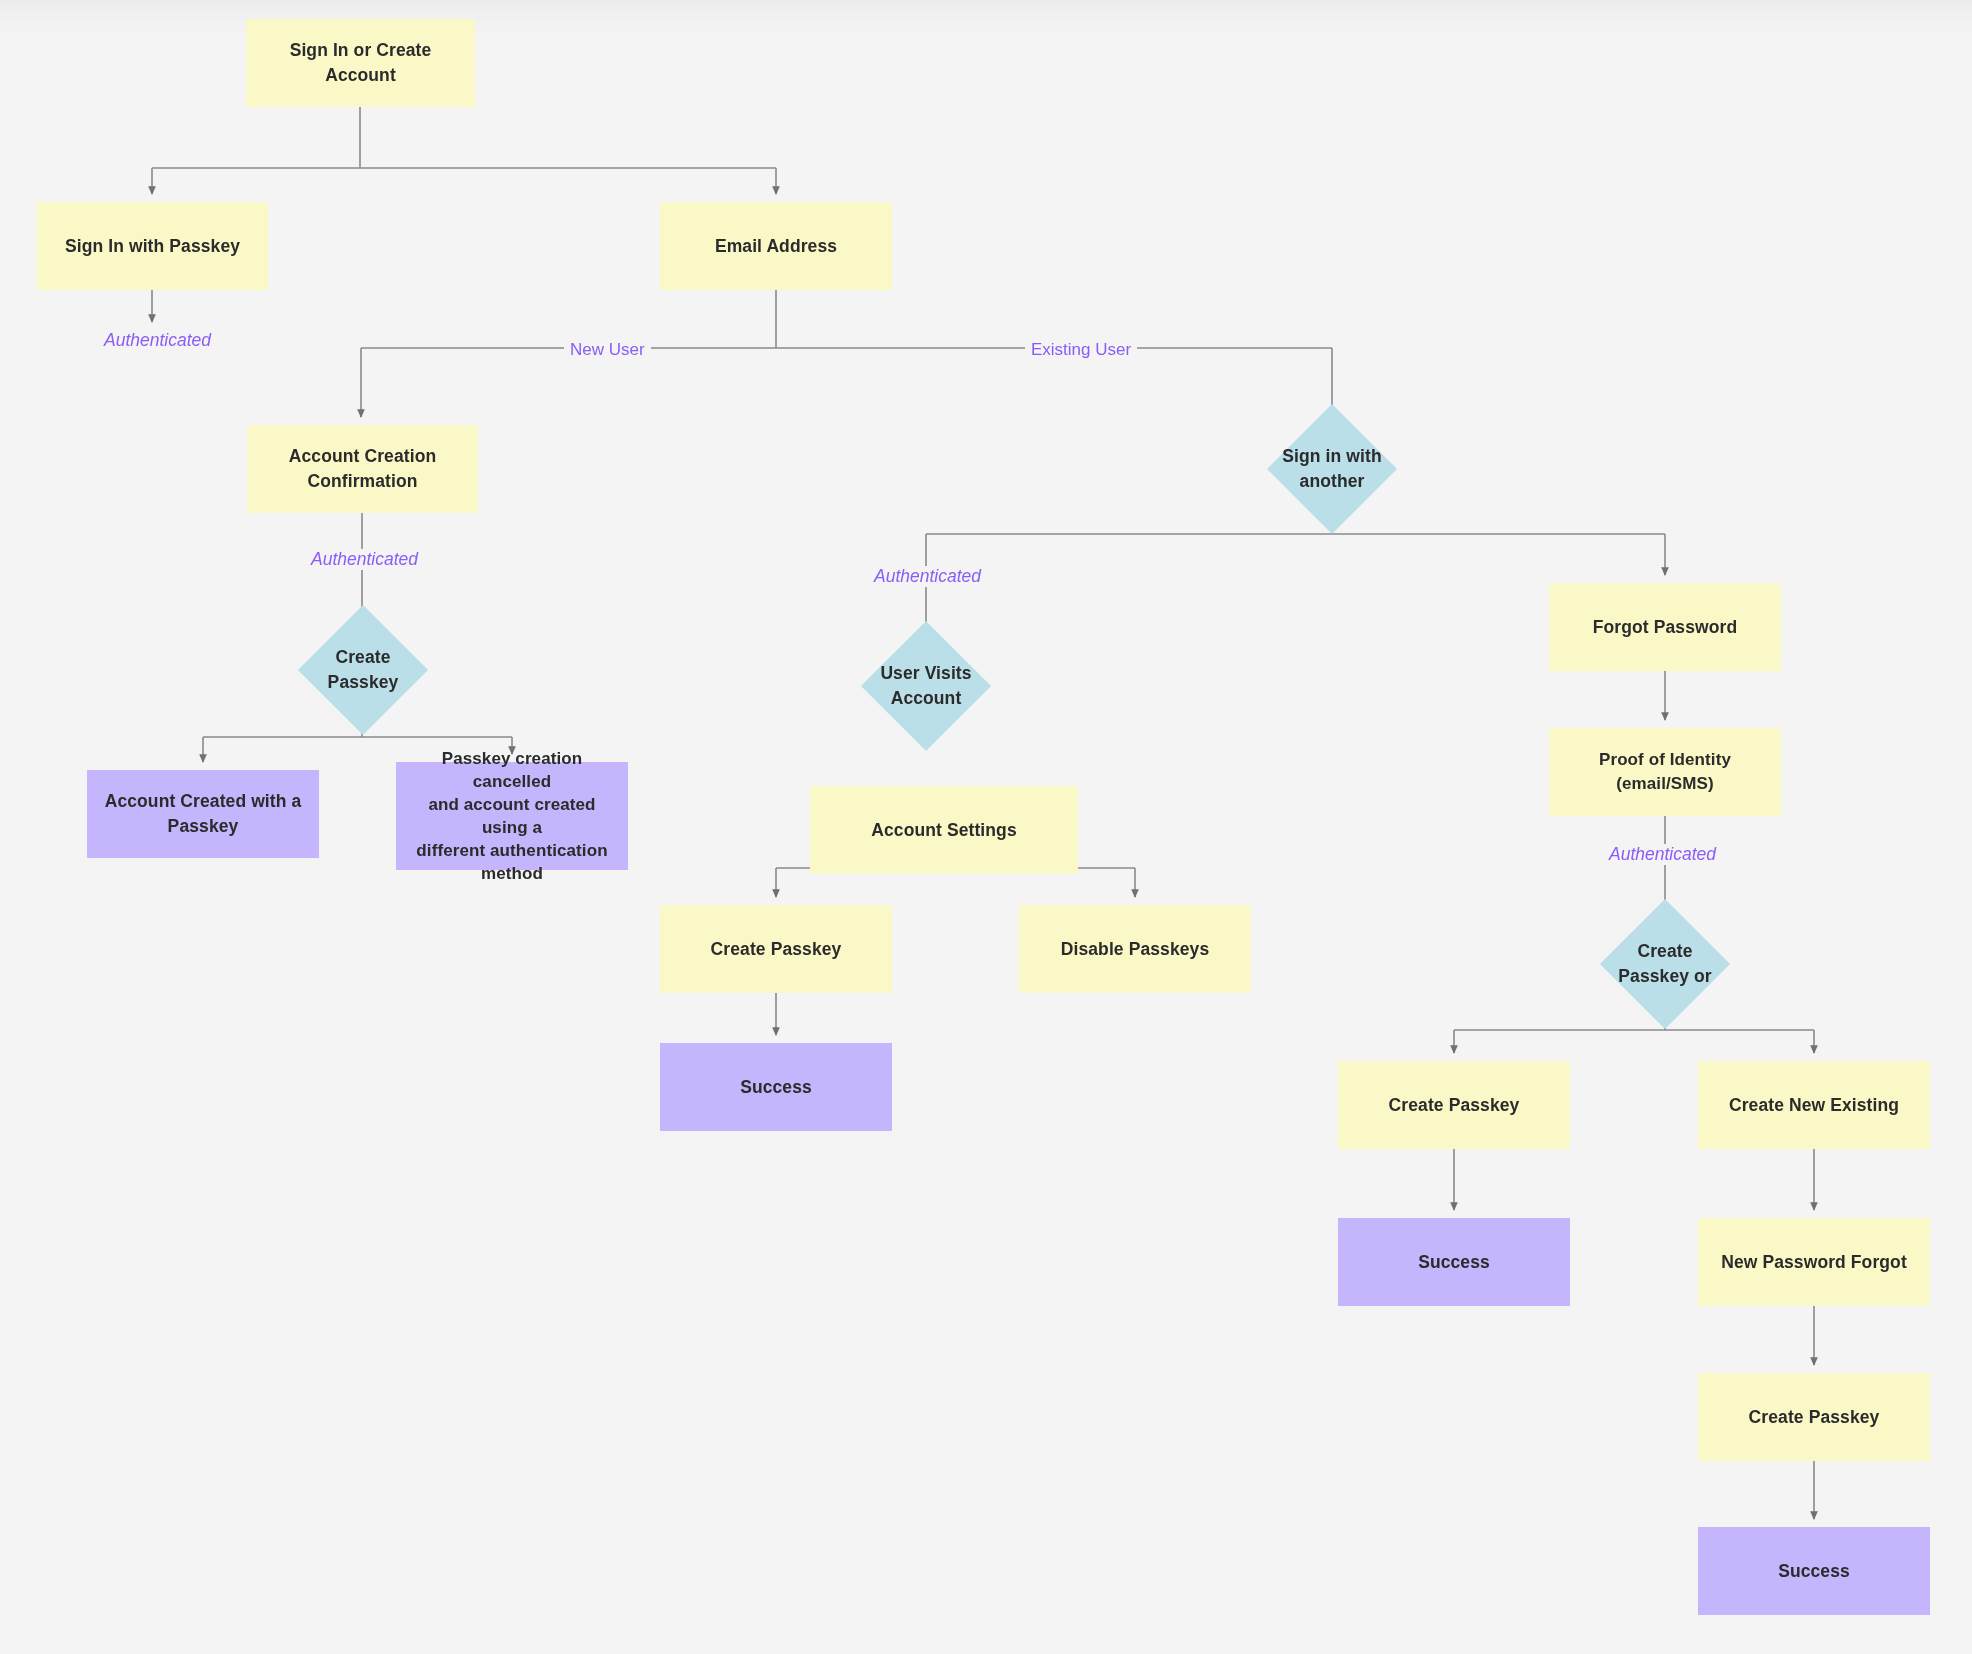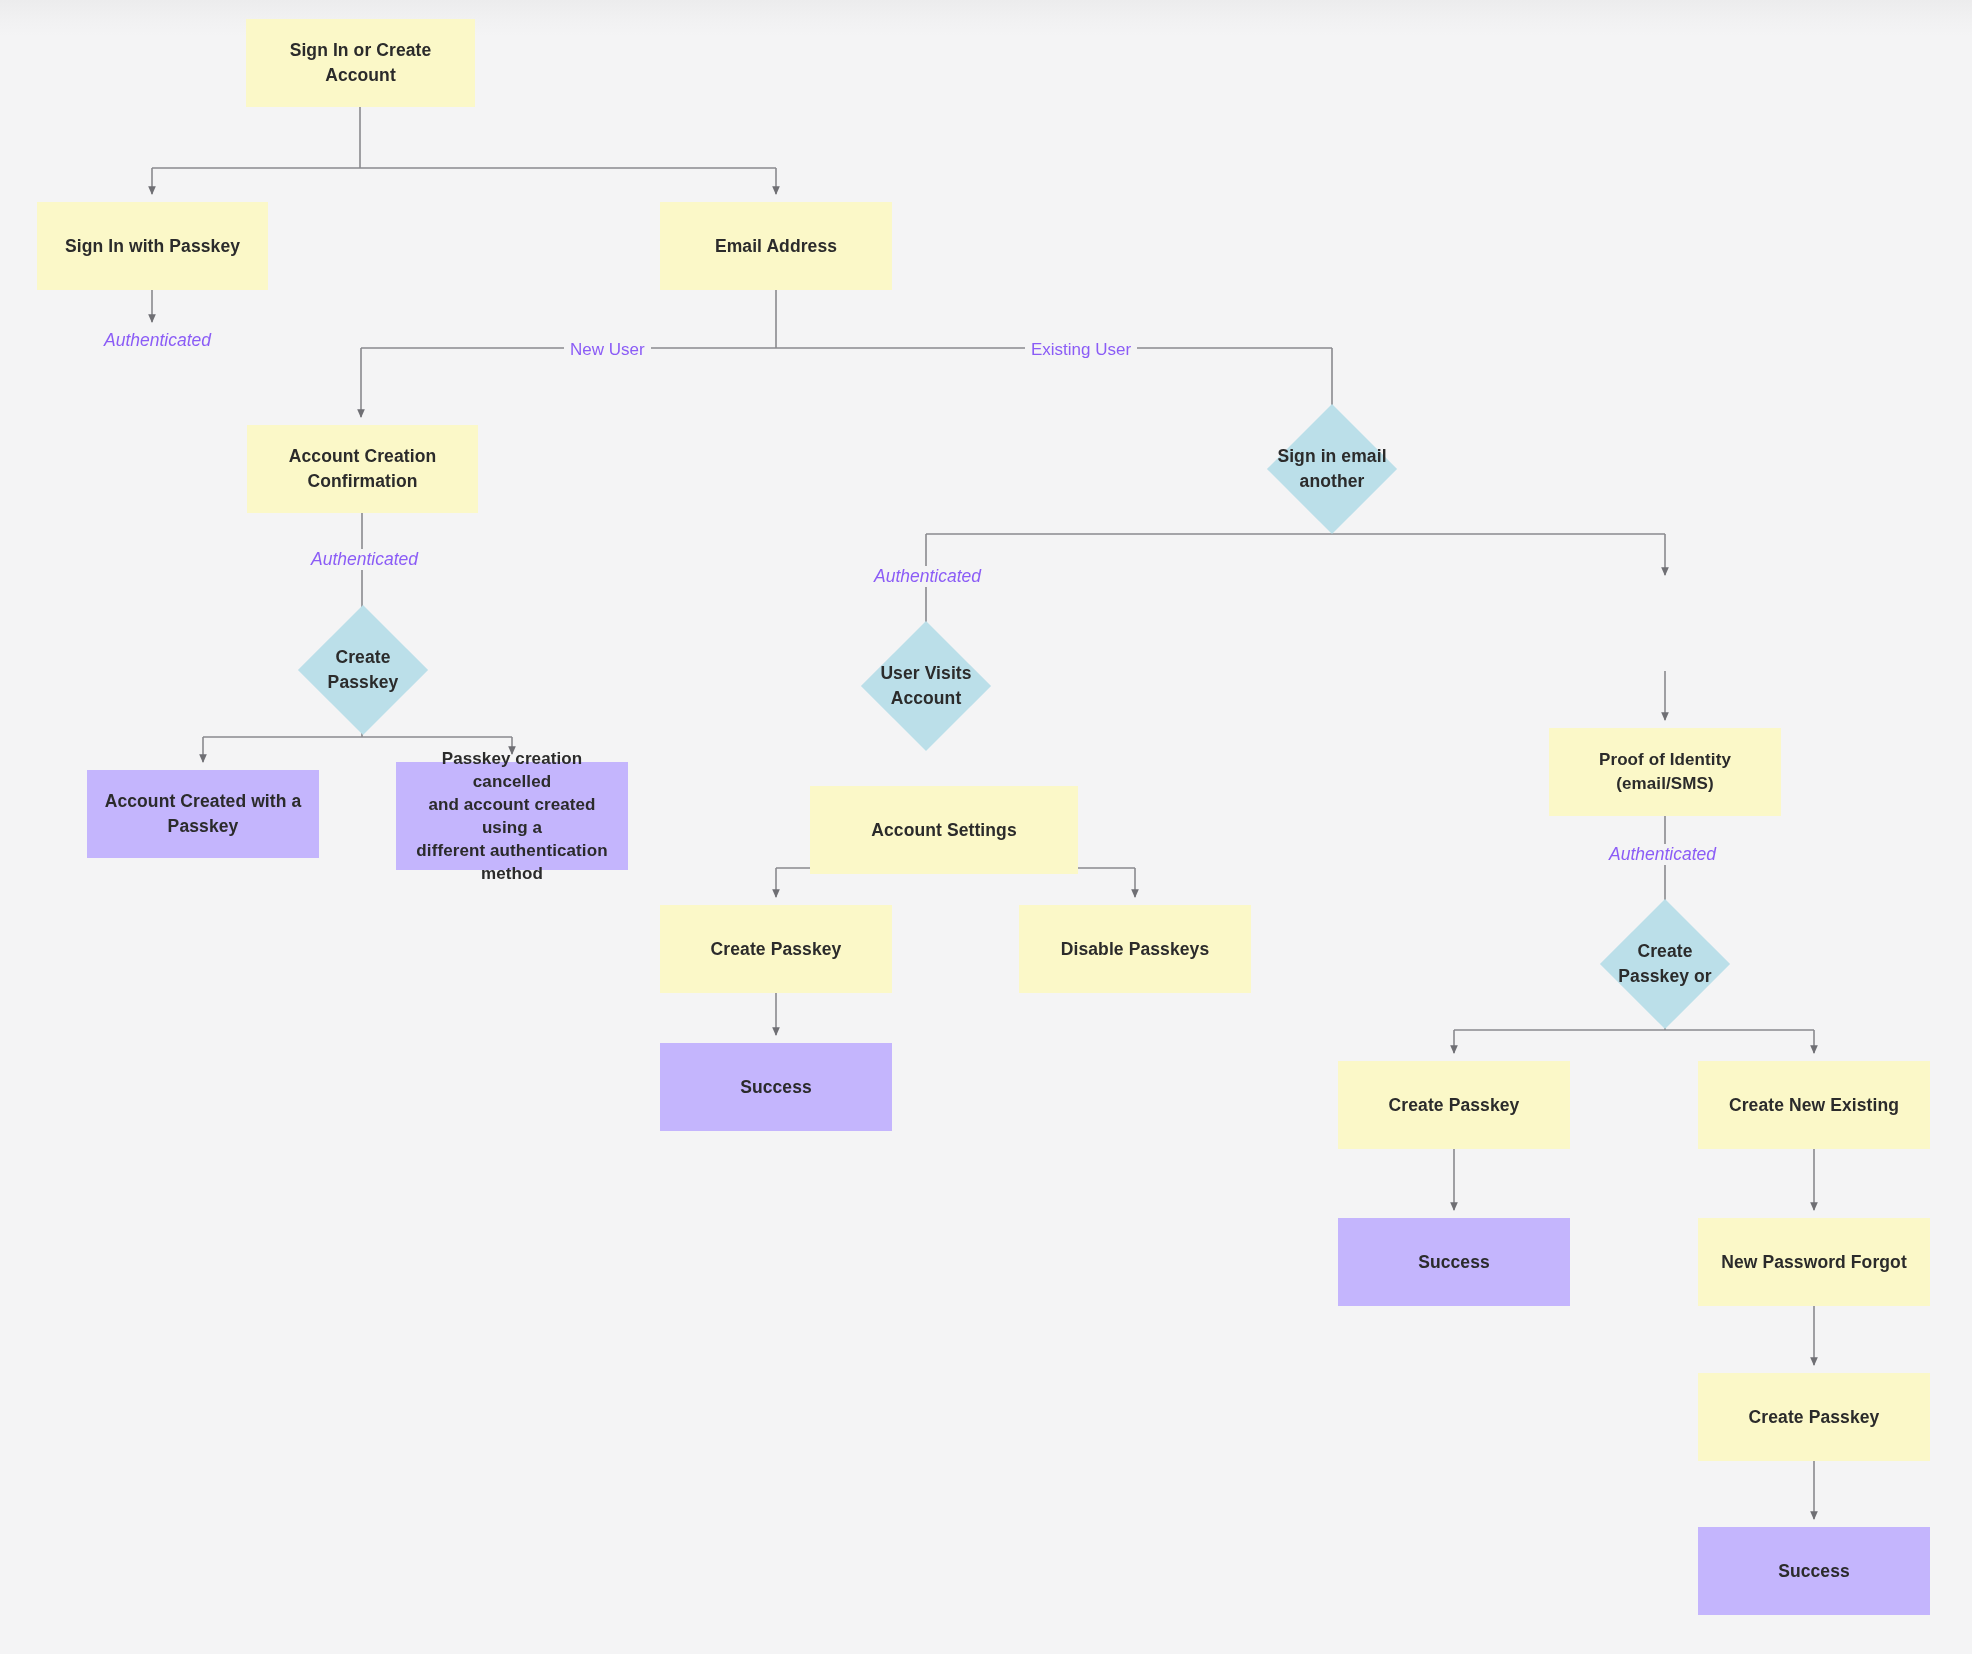--- a/index.html
+++ b/index.html
@@ -158,36 +158,39 @@
     <span class="rlabel">Email Address</span>
   </div>
 
   <div class="node rect yellow" style="left:247px; top:425px; width:231px; height:88px;">
     <span class="rlabel">Account Creation
 Confirmation</span>
   </div>
 
   <div class="node diamond" style="left:1216px; top:425px; width:232px; height:88px;">
     <span class="dshape" style="width:92px; height:92px;"></span>
-    <span class="dlabel">Sign in email
+    <span class="dlabel">Sign in with
 another</span>
   </div>
 
   <div class="node diamond" style="left:247px; top:626px; width:232px; height:88px;">
     <span class="dshape" style="width:92px; height:92px;"></span>
     <span class="dlabel">Create
 Passkey</span>
   </div>
 
   <div class="node diamond" style="left:810px; top:642px; width:232px; height:88px;">
     <span class="dshape" style="width:92px; height:92px;"></span>
     <span class="dlabel">User Visits
 Account</span>
   </div>
 
+  <div class="node rect yellow" style="left:1549px; top:583px; width:232px; height:88px;">
+    <span class="rlabel">Forgot Password</span>
+  </div>
 
   <div class="node rect green" style="left:87px; top:770px; width:232px; height:88px;">
     <span class="rlabel">Account Created with a
 Passkey</span>
   </div>
 
   <div class="node rect green" style="left:396px; top:762px; width:232px; height:108px; font-size:17px; line-height:1.36;">
     <span class="rlabel">Passkey creation cancelled
 and account created using a
 different authentication

